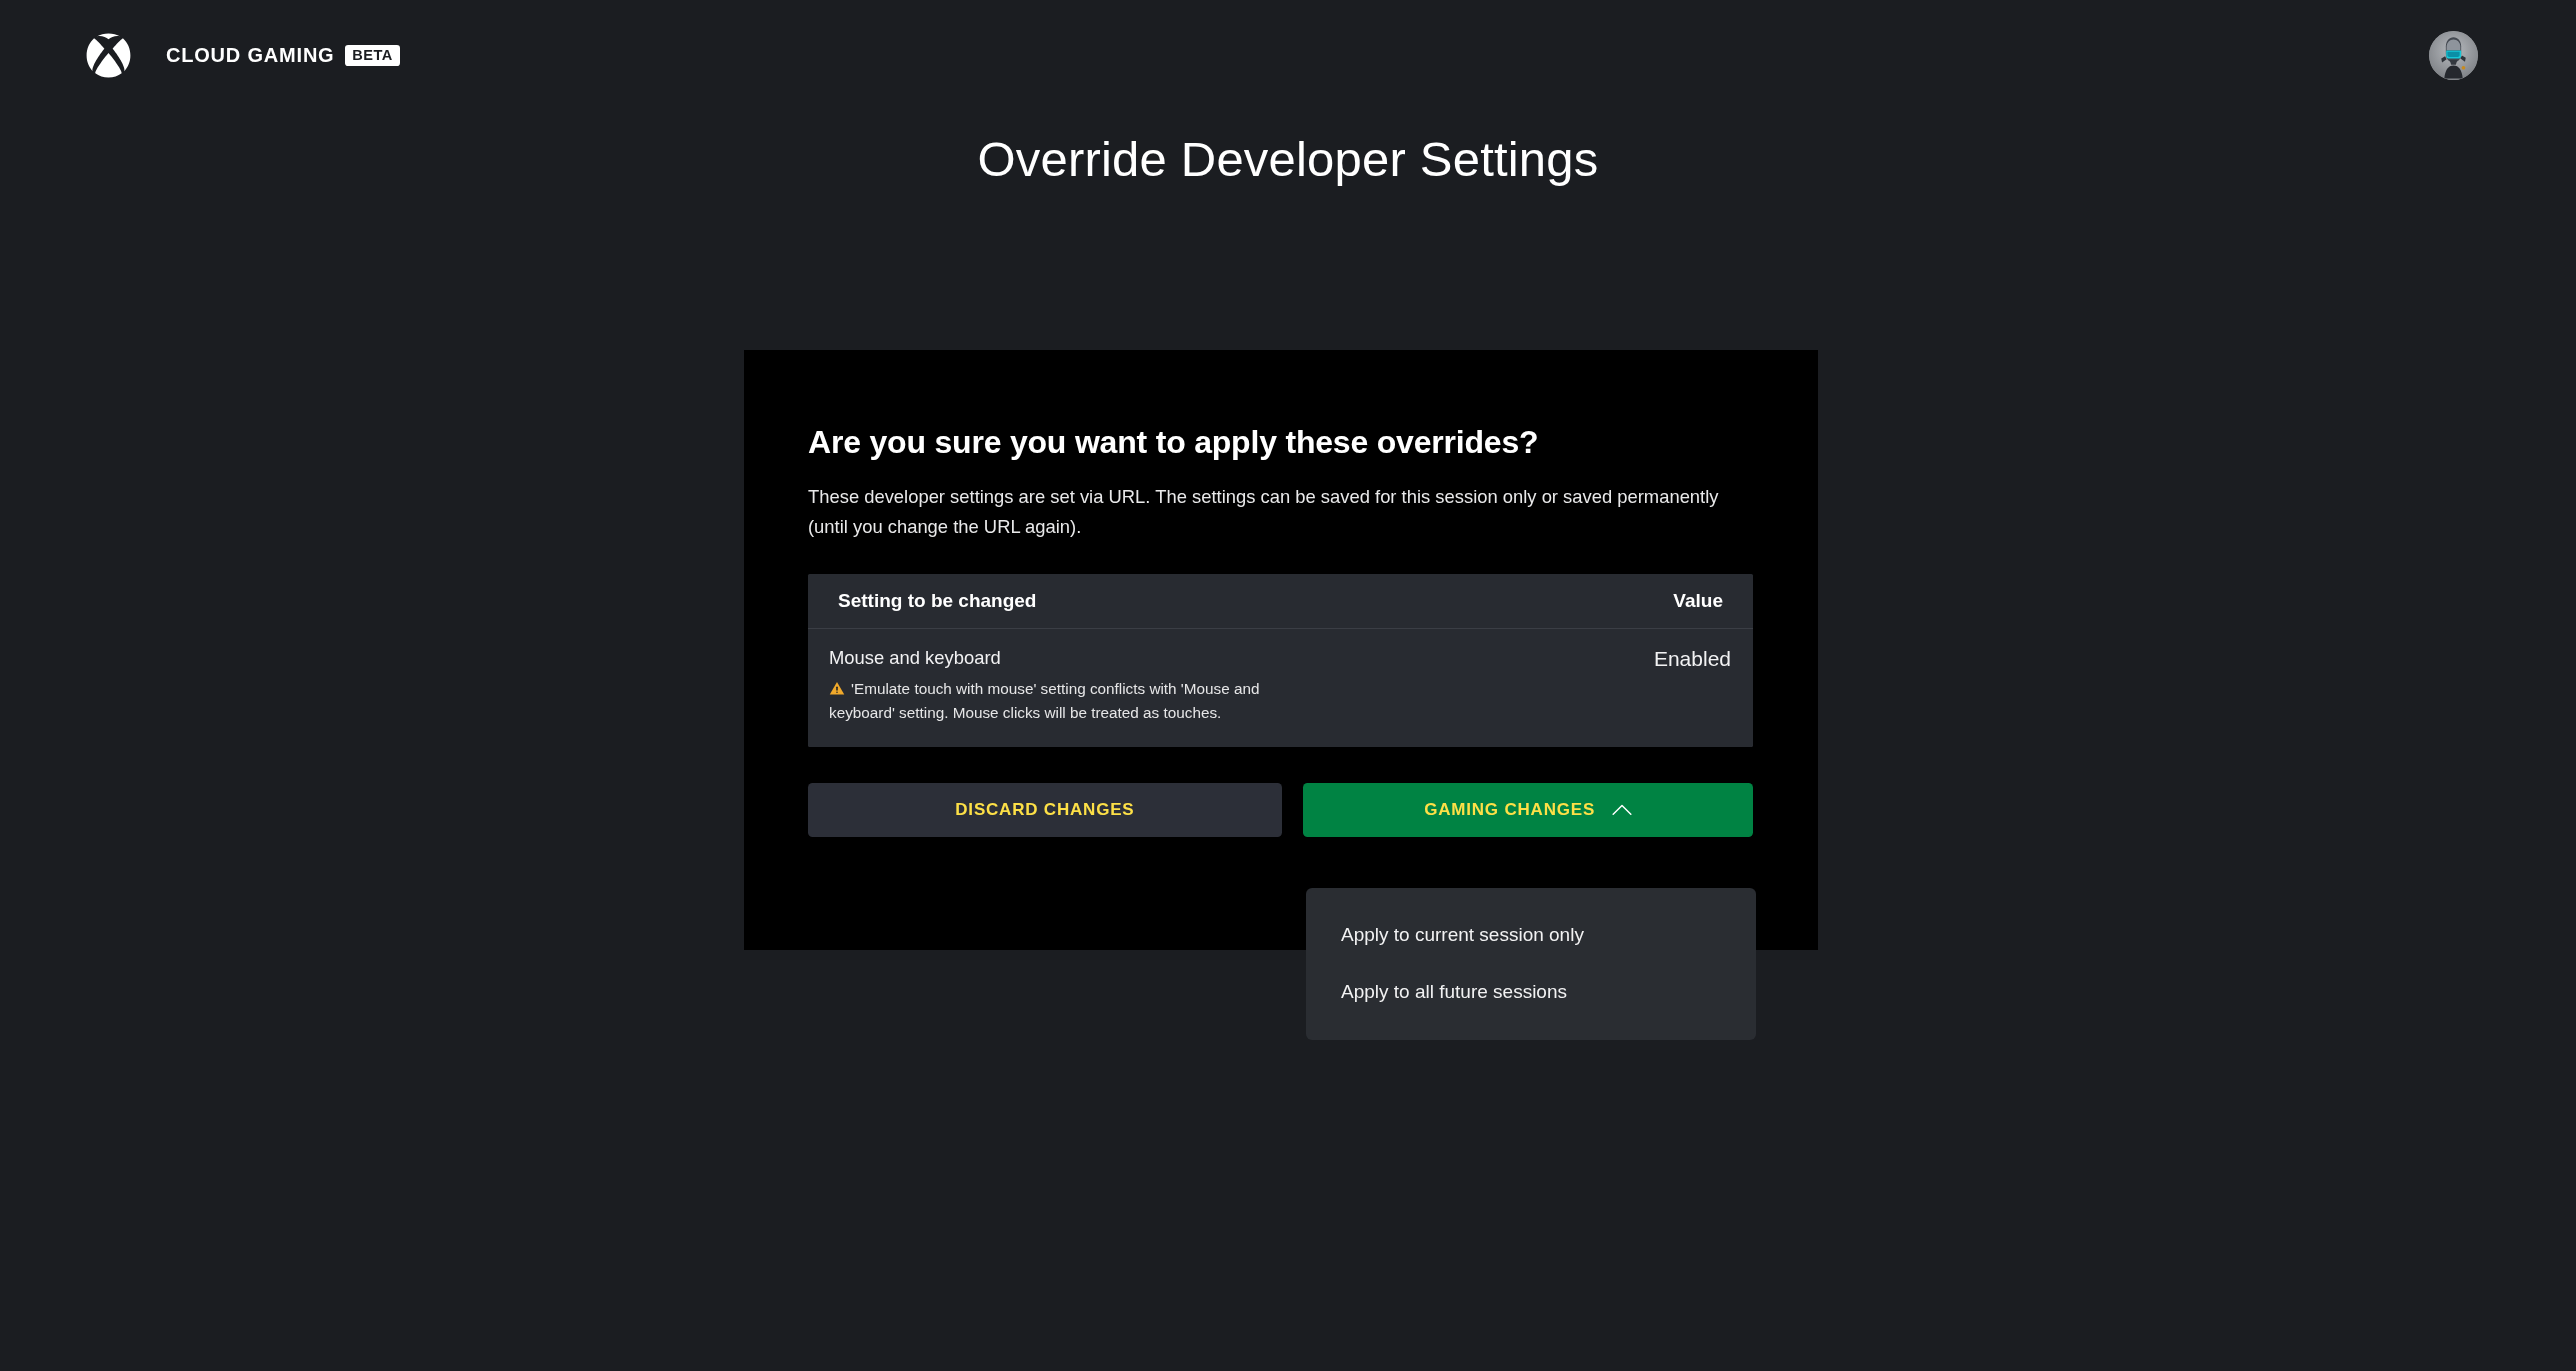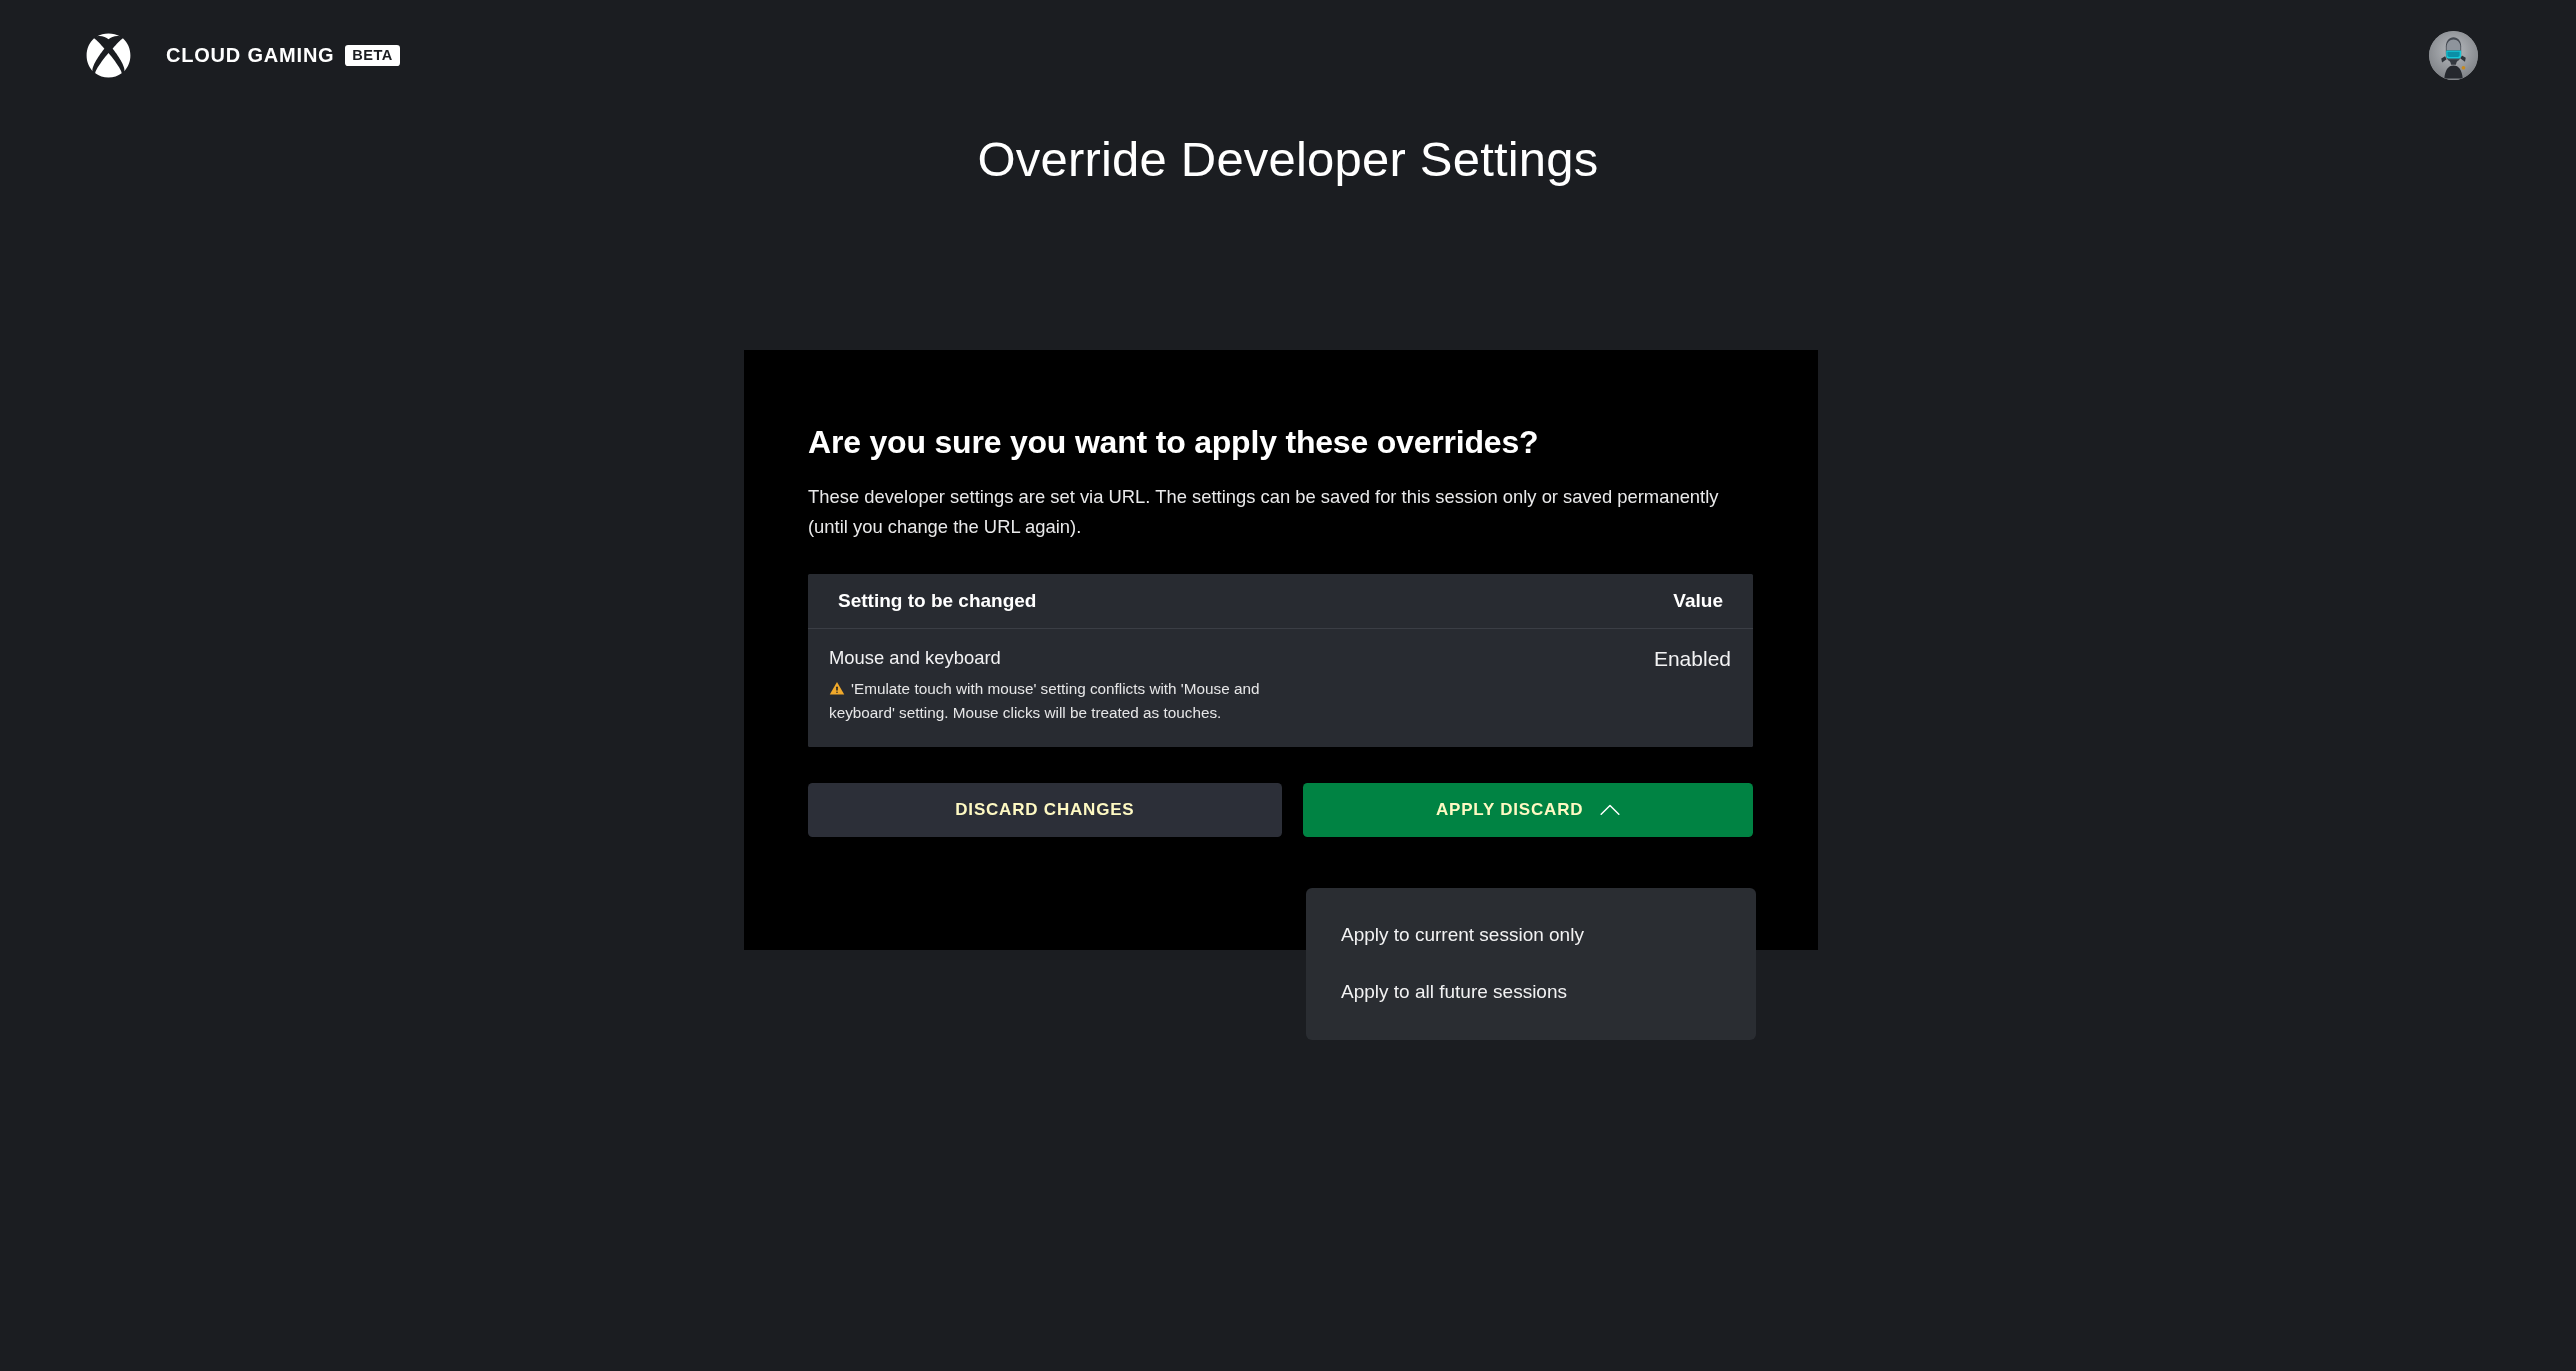--- a/index.html
+++ b/index.html
@@ -188,21 +188,21 @@
   .actions {
     margin-top: 36px;
     display: flex;
     gap: 21.5px;
   }
 
   .btn {
     height: 54px;
     border: none;
     border-radius: 4.6px;
-    color: #fef9c3;
+    color: #fde047;
     font-family: "Liberation Sans", sans-serif;
     font-size: 17px;
     font-weight: bold;
     letter-spacing: 0.8px;
     cursor: pointer;
     display: flex;
     align-items: center;
     justify-content: center;
   }
 
@@ -314,21 +314,21 @@
         <div class="row-value">Enabled</div>
       </div>
 
     </div>
 
     <div class="actions">
       <button class="btn btn-discard">
         <span>DISCARD CHANGES</span>
       </button>
       <button class="btn btn-apply">
-        <span>APPLY DISCARD</span>
+        <span>GAMING CHANGES</span>
         <span>
           <svg class="chevron-up" viewBox="0 0 26 15" aria-hidden="true">
             <path d="M1.5 13.5 13 2l11.5 11.5" fill="none" stroke="#ffffff" stroke-width="1.9" stroke-linecap="round" stroke-linejoin="round"></path>
           </svg>
         </span>
       </button>
     </div>
 
   </div>
 </div>

